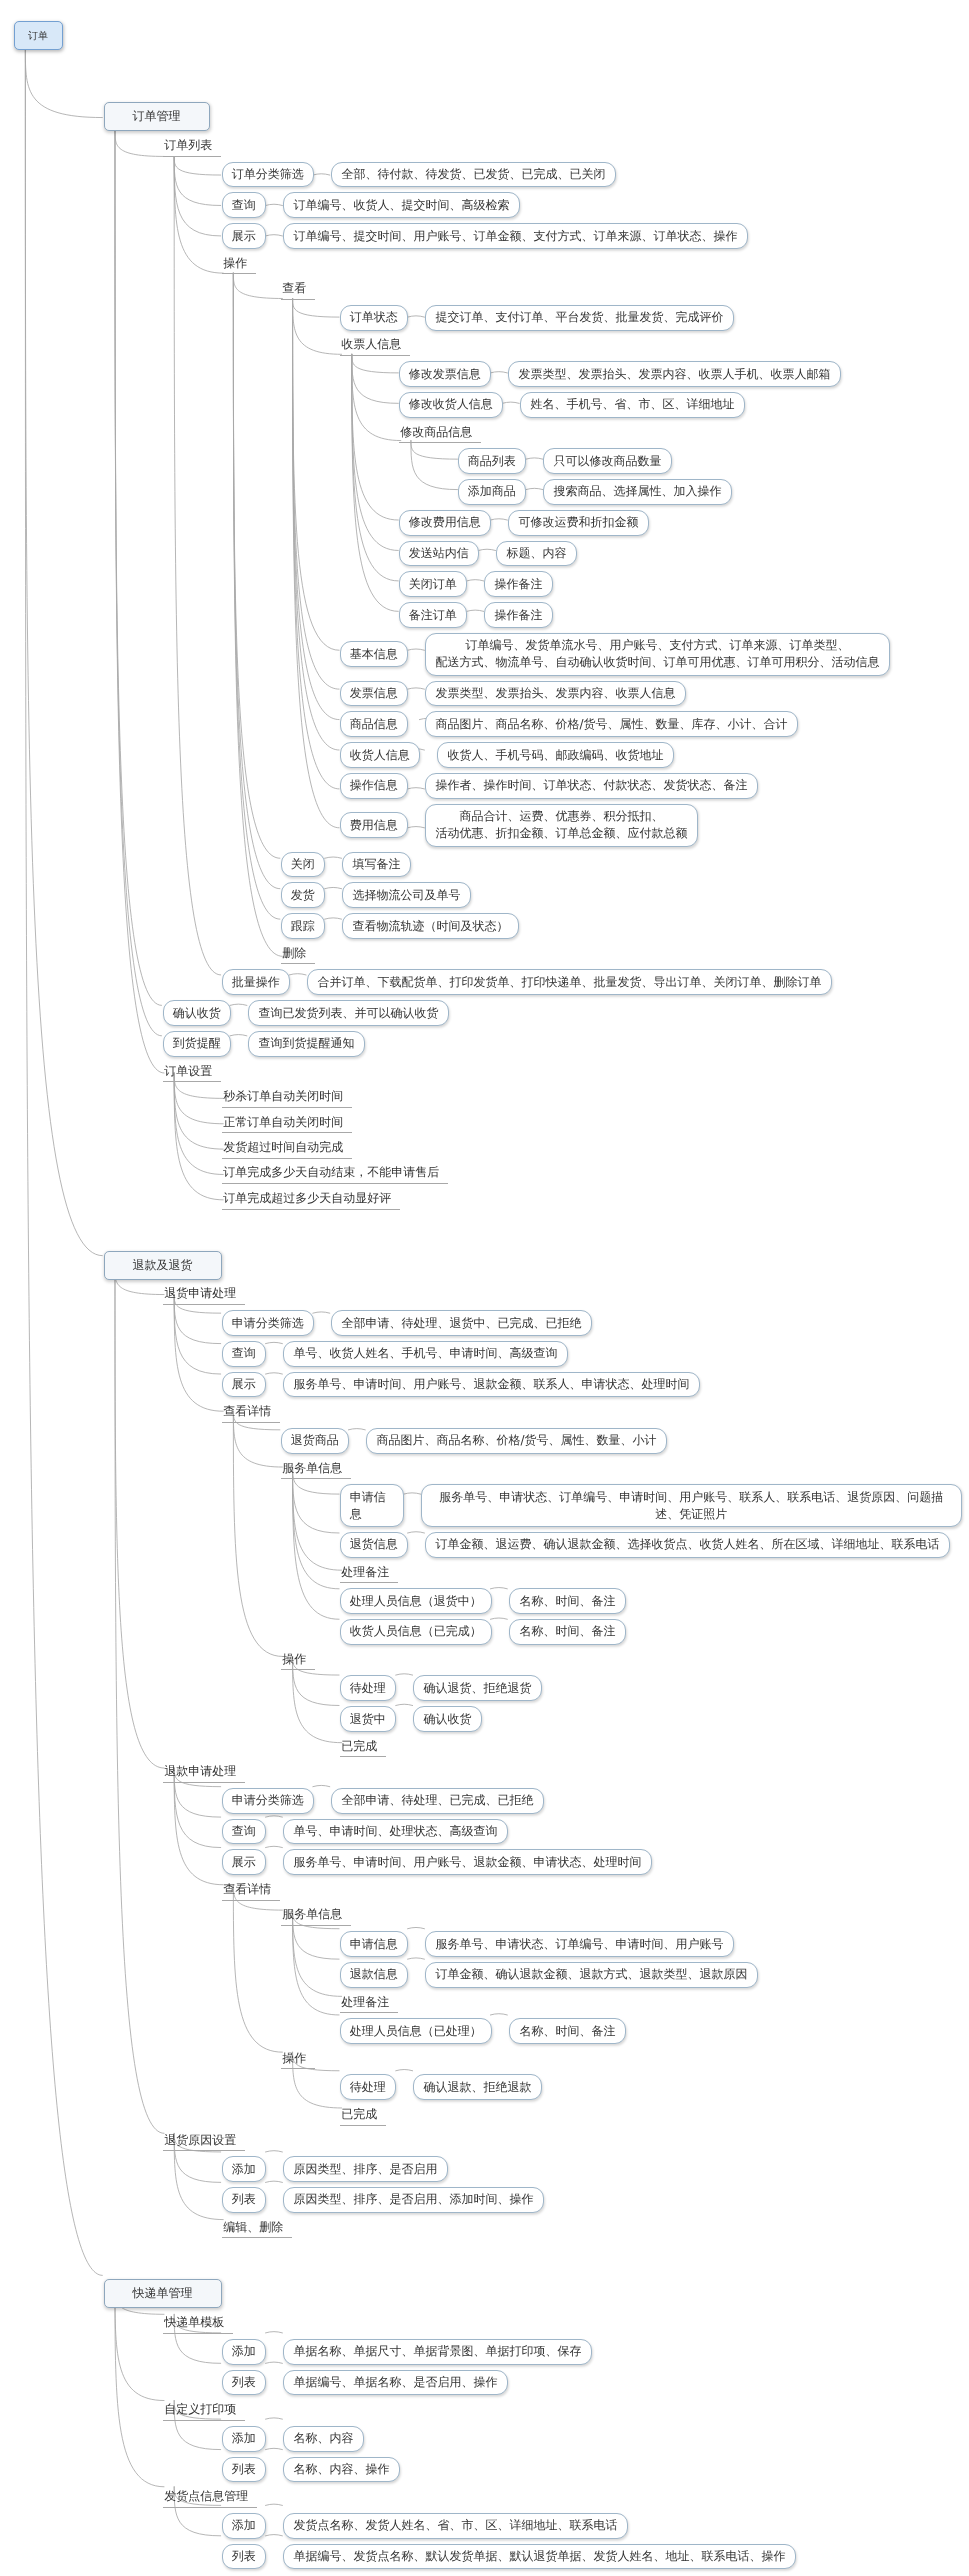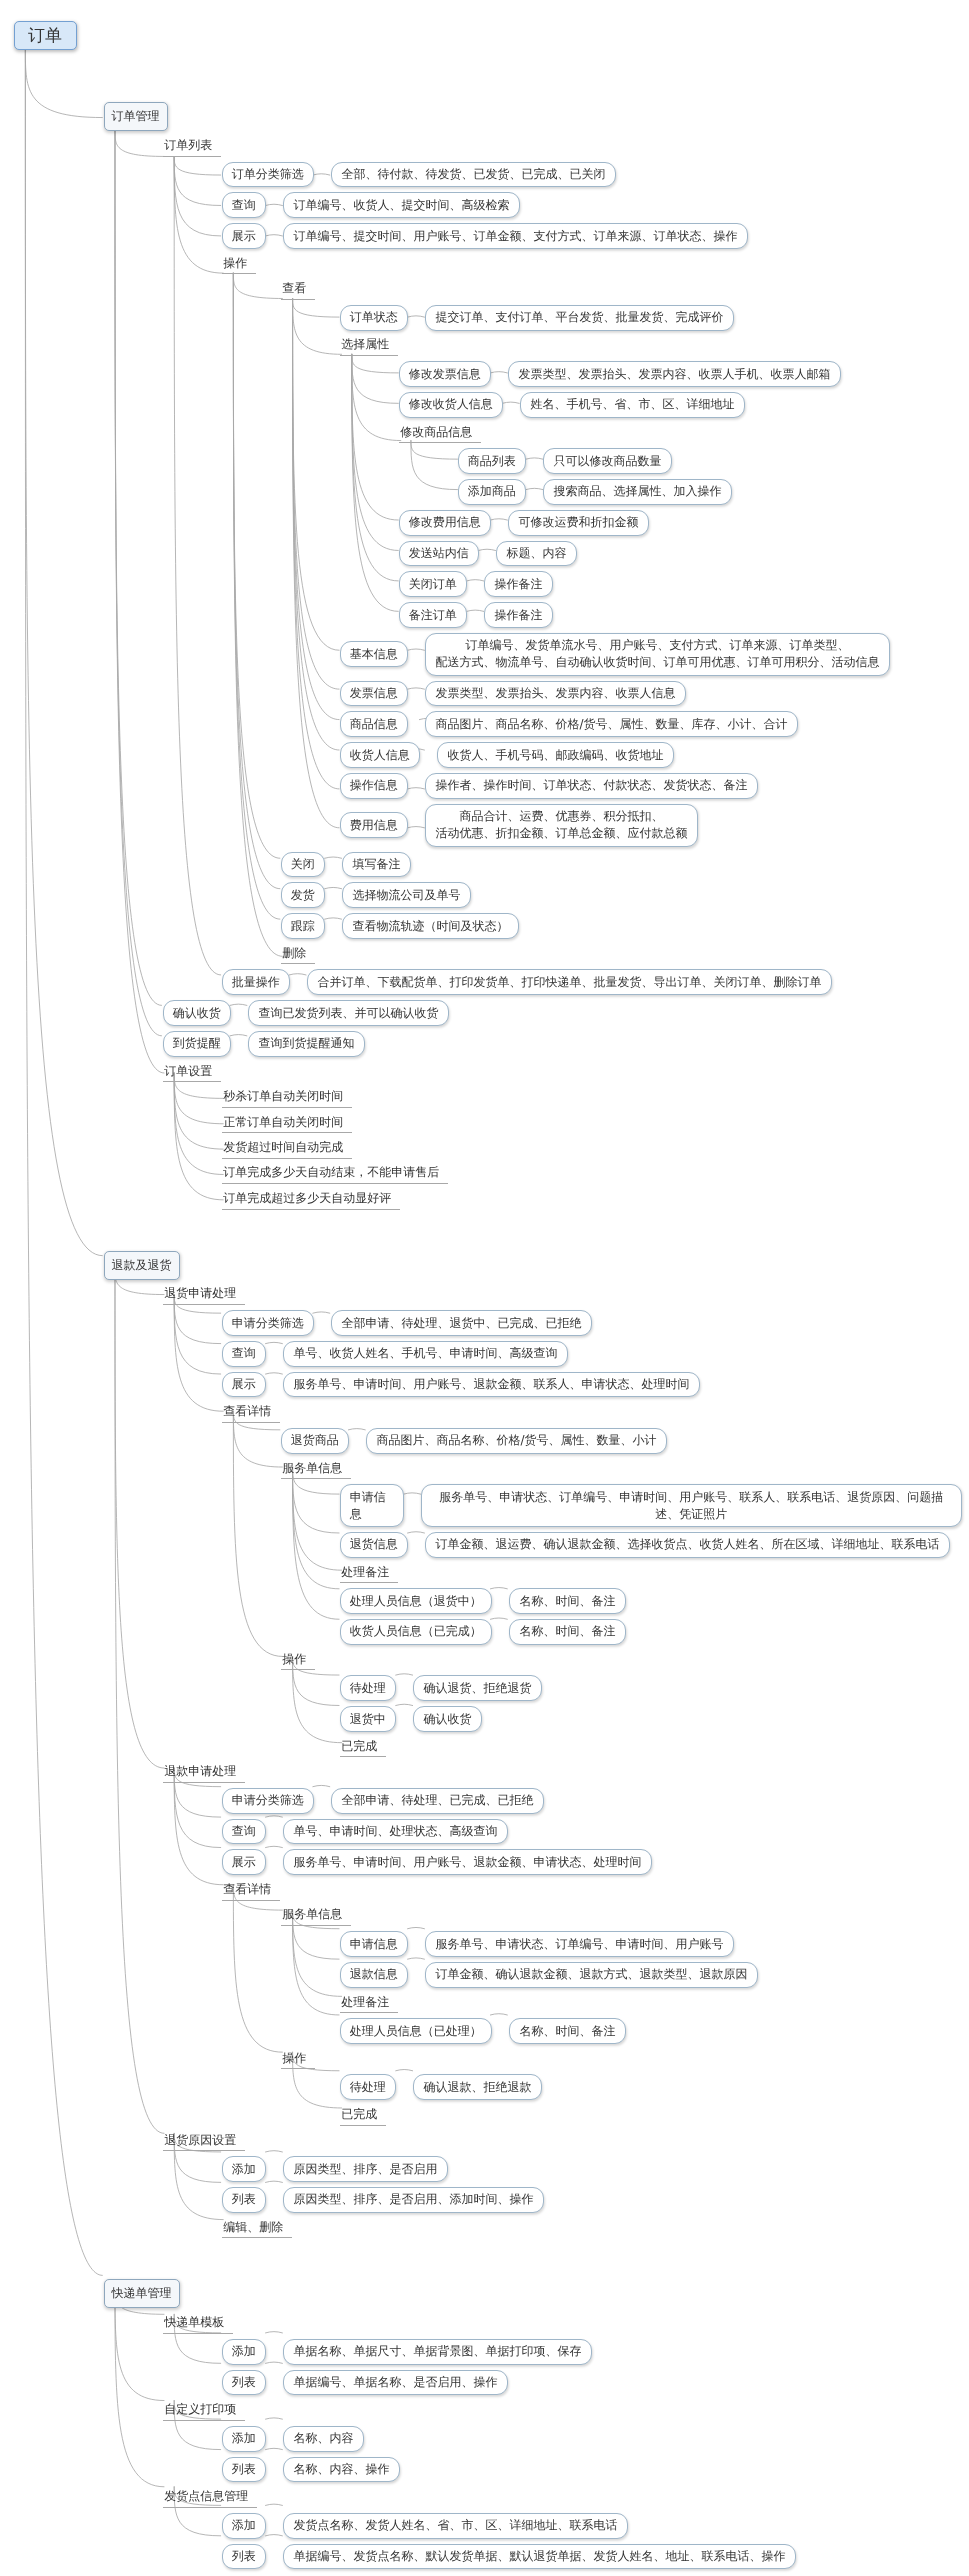--- a/index.html
+++ b/index.html
@@ -33,29 +33,29 @@
   }
   .line{
     padding:0.8px 8.5px 1.7px 1.7px;
     border-bottom:0.8px solid var(--connector);
     background:transparent;
   }
   .main{
     background:var(--main-fill);
     border:0.8px solid var(--main-border);
     border-radius:5px;
-    padding:5px 7px;
+    padding:5px 28px;
     box-shadow:0.8px 1.7px 3.4px rgba(0,0,0,0.20);
   }
   .root{
     background:var(--root-fill);
     border:0.8px solid var(--root-border);
     border-radius:5px;
     padding:5px 13.5px;
-    font-size:17px;
+    font-size:10px;
     box-shadow:0.8px 1.7px 3.4px rgba(0,0,0,0.25);
   }
   .inline{margin-left:17px;text-align:center;}
   .children{margin-left:59px;display:flex;flex-direction:column;align-items:flex-start;}
   .children.from-root{margin-left:90px;margin-top:47px;}
   .branch.depth-1{margin-bottom:36px;}
 </style>
 </head>
 <body>
 
@@ -237,21 +237,21 @@
                         </div>
                         <div class="children">
                           <div class="branch depth-5">
                             <div class="row">
                               <div class="node box">订单状态</div>
                               <div class="node box inline">提交订单、支付订单、平台发货、批量发货、完成评价</div>
                             </div>
                           </div>
                           <div class="branch depth-5">
                             <div class="row">
-                              <div class="node line">选择属性</div>
+                              <div class="node line">收票人信息</div>
                             </div>
                             <div class="children">
                               <div class="branch depth-6">
                                 <div class="row">
                                   <div class="node box">修改发票信息</div>
                                   <div class="node box inline">发票类型、发票抬头、发票内容、收票人手机、收票人邮箱</div>
                                 </div>
                               </div>
                               <div class="branch depth-6">
                                 <div class="row">

